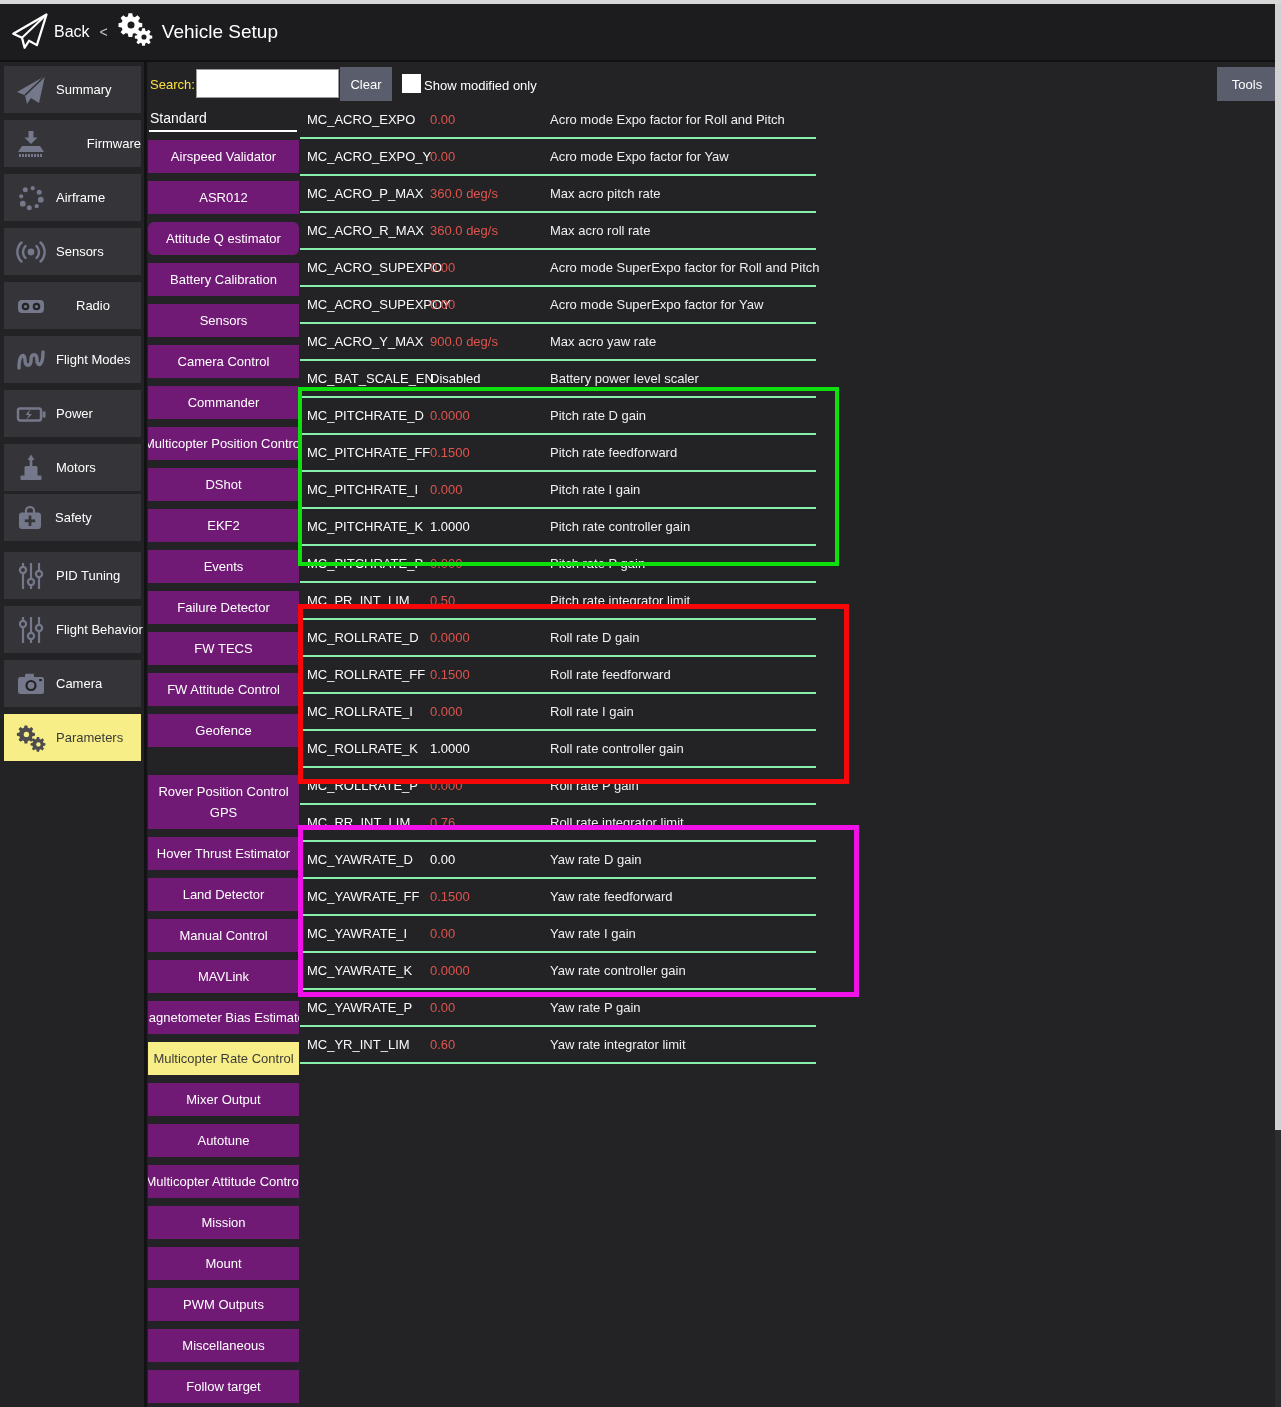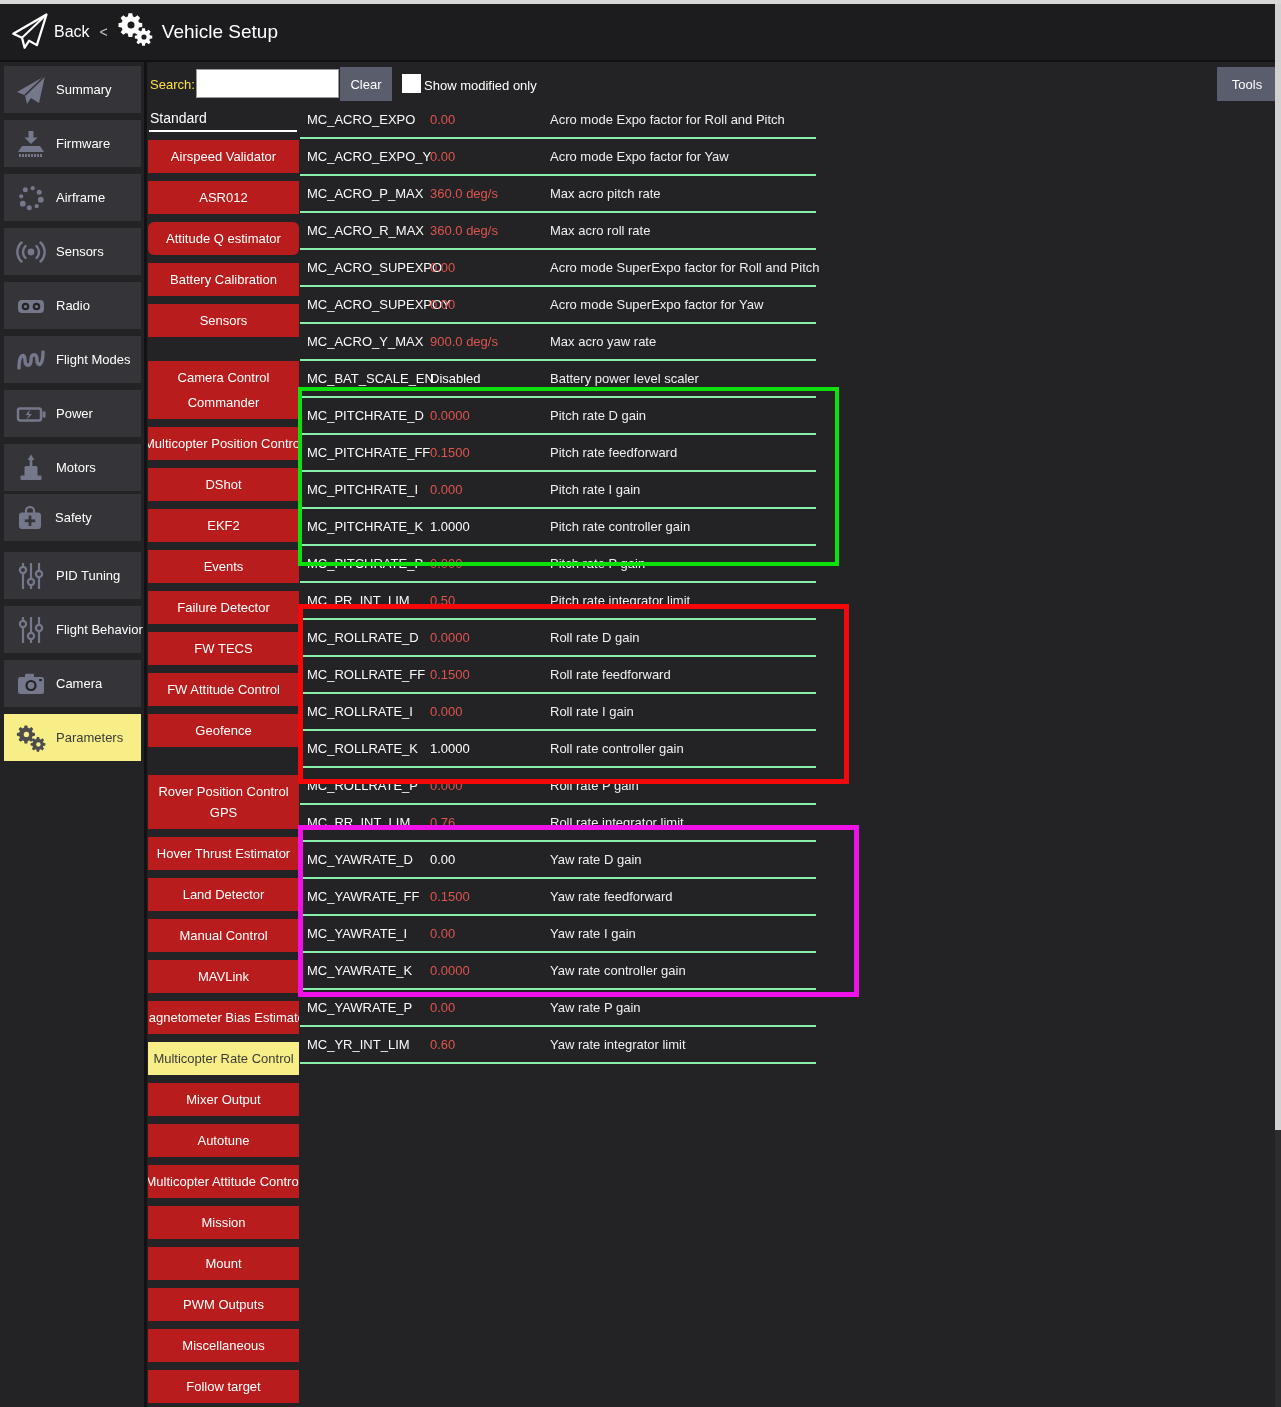--- a/index.html
+++ b/index.html
@@ -58,21 +58,21 @@
   #show-modified-label{top:78px;left:424px;font-size:13px;color:#fff;}
   #tools-button{
     top:67px;left:1217px;width:60px;height:34px;background:#5a5d6b;color:#fff;
     font-size:13px;display:flex;align-items:center;justify-content:center;cursor:pointer;
   }
 
   
   #group-header{top:110px;left:150px;font-size:14px;color:#fff;}
   #group-underline{top:130px;left:149px;width:148px;height:2px;background:#fff;}
   .grp-btn{
-    position:absolute;left:148px;width:151px;height:33px;background:#b91c1c;
+    position:absolute;left:148px;width:151px;height:33px;background:#701a75;
     display:flex;align-items:center;justify-content:center;
     font-size:13px;color:#fff;white-space:nowrap;overflow:hidden;cursor:pointer;
   }
   .grp-btn.active{background:#f8ee87;color:#3a3a3a;}
 
   
   #param-table{top:102px;left:300px;width:516px;}
   .prow{
     position:relative;height:35px;border-bottom:2px solid #86efac;
     display:flex;align-items:center;font-size:13px;cursor:pointer;
@@ -116,21 +116,21 @@
 <div id="sidebar">
     <div class="side-btn" style="top: 66px;">
       <span class="icon">
         <svg width="34" height="32" viewBox="0 0 32 32">
           <path d="M30 2 L2 18 l8 3.2 2 8.8 4-6 8 5 Z" fill="#75788a"></path>
           <path d="M30 2 L10 21.2" stroke="#353539" stroke-width="1.6" fill="none"></path>
         </svg>
       </span>
       <span class="lbl">Summary</span>
     </div>
-    <div class="side-btn" style="top: 120px;">
+    <div class="side-btn" style="top: 120px; justify-content: space-between;">
       <span class="icon">
         <svg width="32" height="32" viewBox="0 0 32 32">
           <path d="M16 16 l-6.5-6.5 h4 V3 h5 v6.5 h4 Z" fill="#75788a"></path>
           <path d="M7 18 h18 l4 6 H3 Z" fill="#75788a"></path>
           <g fill="#75788a">
             <rect x="4" y="26" width="2" height="3"></rect>
             <rect x="7" y="26" width="2" height="3"></rect>
             <rect x="10" y="26" width="2" height="3"></rect>
             <rect x="13" y="26" width="2" height="3"></rect>
             <rect x="16" y="26" width="2" height="3"></rect>
@@ -166,21 +166,21 @@
           <g stroke="#75788a" stroke-width="2.4" fill="none" stroke-linecap="round">
             <path d="M10.5 10 a8.5 8.5 0 0 0 0 12"></path>
             <path d="M21.5 10 a8.5 8.5 0 0 1 0 12"></path>
             <path d="M6.5 6.5 a13 13 0 0 0 0 19"></path>
             <path d="M25.5 6.5 a13 13 0 0 1 0 19"></path>
           </g>
         </svg>
       </span>
       <span class="lbl">Sensors</span>
     </div>
-    <div class="side-btn" style="top: 282px;">
+    <div class="side-btn" style="top: 282px; gap: 20px;">
       <span class="icon">
         <svg width="34" height="32" viewBox="0 0 32 32">
           <rect x="3" y="10" width="26" height="13" rx="4" fill="#75788a"></rect>
           <circle cx="10.5" cy="16.5" r="3.8" fill="#232326"></circle>
           <circle cx="21.5" cy="16.5" r="3.8" fill="#232326"></circle>
           <circle cx="10.5" cy="16.5" r="1.6" fill="#75788a"></circle>
           <circle cx="21.5" cy="16.5" r="1.6" fill="#75788a"></circle>
         </svg>
       </span>
       <span class="lbl">Radio</span>
@@ -290,21 +290,21 @@
 <div class="abs" id="tools-button">Tools</div>
 
 <span class="abs" id="group-header">Standard</span>
 <div class="abs" id="group-underline"></div>
 <div id="group-list">
     <div class="grp-btn" style="top: 140px;">Airspeed Validator</div>
     <div class="grp-btn" style="top: 181px;">ASR012</div>
     <div class="grp-btn" style="top: 222px; border-radius: 6px;">Attitude Q estimator</div>
     <div class="grp-btn" style="top: 263px;">Battery Calibration</div>
     <div class="grp-btn" style="top: 304px;">Sensors</div>
-    <div class="grp-btn" style="top: 361px;">Camera Control</div>
+    <div class="grp-btn" style="top: 345px;">Camera Control</div>
     <div class="grp-btn" style="top: 386px;">Commander</div>
     <div class="grp-btn" style="top: 427px;">Multicopter Position Control</div>
     <div class="grp-btn" style="top: 468px;">DShot</div>
     <div class="grp-btn" style="top: 509px;">EKF2</div>
     <div class="grp-btn" style="top: 550px;">Events</div>
     <div class="grp-btn" style="top: 591px;">Failure Detector</div>
     <div class="grp-btn" style="top: 632px;">FW TECS</div>
     <div class="grp-btn" style="top: 673px;">FW Attitude Control</div>
     <div class="grp-btn" style="top: 714px;">Geofence</div>
     <div class="grp-btn" style="top: 755px; margin-top: 20px;">Rover Position Control</div>

